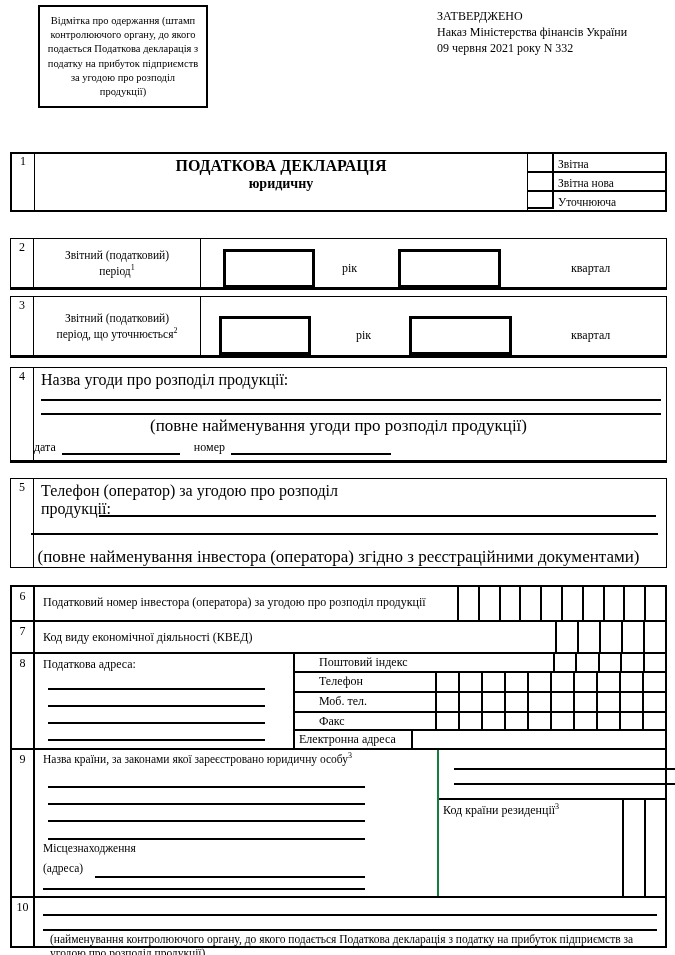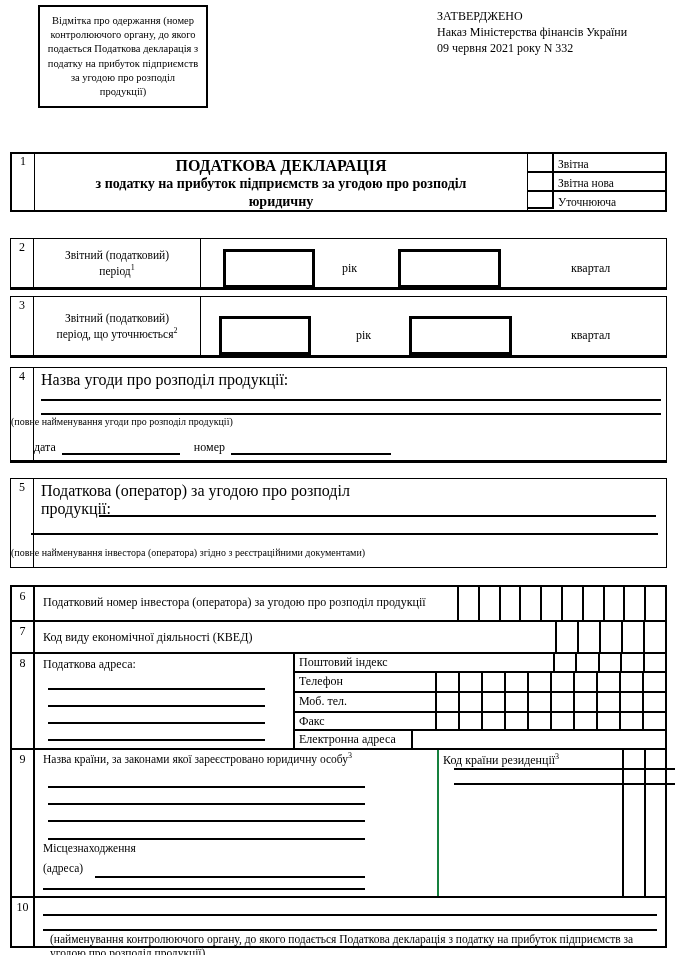--- a/index.html
+++ b/index.html
@@ -49,68 +49,67 @@
     position:absolute; left:23px; top:0; bottom:0; width:167px; border-right:1px solid #000;
     box-sizing:border-box; display:flex; flex-direction:column; justify-content:center;
     text-align:center; font-size:11.5px; line-height:16px;
   }
   .unitlbl { position:absolute; font-size:12px; }
 
   
   .s4 { top:367px; height:96px; }
   .s5 { top:478px; height:90px; }
   .slabel { position:absolute; font-size:16px; }
-  .ccap { position:absolute; left:0; right:0; text-align:left; font-size:10px; }
+  .ccap { position:absolute; left:0; right:0; text-align:center; font-size:17px; }
   .daterow { position:absolute; left:23px; top:72px; font-size:12px; display:flex; align-items:flex-end; }
 
   
   .tbl { position:absolute; left:10px; top:585px; width:657px; height:363px; border:2px solid #000; box-sizing:border-box; display:flex; flex-direction:column; }
   .trow { display:flex; border-bottom:2px solid #000; position:relative; }
   .trow:last-child { border-bottom:none; }
   .num2 { width:23px; border-right:2px solid #000; text-align:center; font-size:12px; padding-top:2px; box-sizing:border-box; flex-shrink:0; }
   .tlabel { flex:1; font-size:12px; padding:8px 0 0 8px; }
   .cellgroup { display:flex; flex-shrink:0; }
   .cell { flex:1; border-left:2px solid #000; box-sizing:border-box; }
   .r6 { height:33px; }
   .r7 { height:30px; }
   .r8 { height:94px; }
   .r9 { height:146px; }
   .r10 { flex:1; }
   .s8-left { width:260px; border-right:2px solid #000; box-sizing:border-box; position:relative; flex-shrink:0; font-size:12px;padding-left:32px; }
   .s8-right { flex:1; display:flex; flex-direction:column; font-size:12px; }
   .s8sub { display:flex; border-bottom:2px solid #000; }
   .s8sub:last-child { border-bottom:none; flex:1; }
-  .s8sub .flab { flex:1; padding:1px 0 4px 4px; }
+  .s8sub .flab { flex:1; padding:1px 0 4px 4px;margin-left:20px; }
   .s9-left { width:404px; border-right:2px solid #15803d; box-sizing:border-box; position:relative; flex-shrink:0; font-size:11.5px; }
-  .s9-right { flex:1; display:flex; flex-direction:row; }
+  .s9-right { flex:1; display:flex; flex-direction:column; }
   .s9-topbox { height:48px; border-bottom:2px solid #000; position:relative; }
   .s9-codebox { flex:1; position:relative; font-size:12px; }
   .code-cells { position:absolute; right:0; top:0; bottom:0; width:43px; display:flex; }
   .code-cell { flex:1; border-left:2px solid #000; box-sizing:border-box; }
   .s10-content { flex:1; position:relative; font-size:11.5px; }
 </style>
 </head>
 <body>
 
 <div class="page">
 
   <div class="stamp-box">
-    <span>Відмітка про одержання (номер контролюючого органу, до якого подається Податкова декларація з податку на прибуток підприємств за угодою про розподіл продукції)</span>
+    <span>Відмітка про одержання (штамп контролюючого органу, до якого подається Податкова декларація з податку на прибуток підприємств за угодою про розподіл продукції)</span>
   </div>
   <div class="approved">
     <div>ЗАТВЕРДЖЕНО</div>
     <div>Наказ Міністерства фінансів України</div>
     <div>09 червня 2021 року N 332</div>
   </div>
 
   <div class="sec s1">
     <div class="num1">1</div>
     <div class="s1-title">
       <div class="t1">ПОДАТКОВА ДЕКЛАРАЦІЯ</div>
-      <div class="t2">з податку на прибуток підприємств за угодою про розподіл</div>
       <div class="t2">юридичну</div>
     </div>
     <div class="s1-right">
       <div class="r1sub bb">
         <div class="chk"></div>
         <div class="lbl">Звітна</div>
       </div>
       <div class="r1sub bb">
         <div class="chk"></div>
         <div class="lbl">Звітна нова</div>
@@ -155,21 +154,21 @@
     <div class="daterow">
       <span>дата</span>
       <span class="iln" style="width:118px; margin:0 14px 0 6px;"></span>
       <span>номер</span>
       <span class="iln" style="width:160px; margin-left:6px;"></span>
     </div>
   </div>
 
   <div class="sec s5">
     <div class="num">5</div>
-    <div class="slabel" style="left:30px; top:3px;">Податкова (оператор) за угодою про розподіл</div>
+    <div class="slabel" style="left:30px; top:3px;">Телефон (оператор) за угодою про розподіл</div>
     <div class="slabel" style="left:30px; top:21px;">продукції:</div>
     <div class="fl" style="left:88px; width:557px; top:36px;"></div>
     <div class="fl" style="left:20px; width:627px; top:54px;"></div>
     <div class="ccap" style="top:68px;">(повне найменування інвестора (оператора) згідно з реєстраційними документами)</div>
   </div>
 
   <div class="tbl">
 
     <div class="trow r6">
       <div class="num2">6</div>

